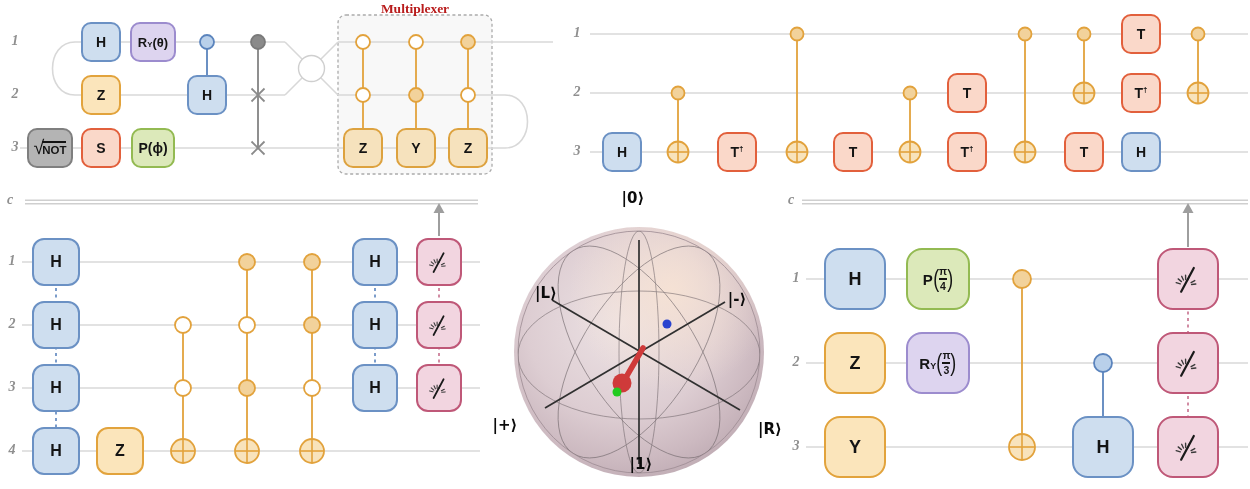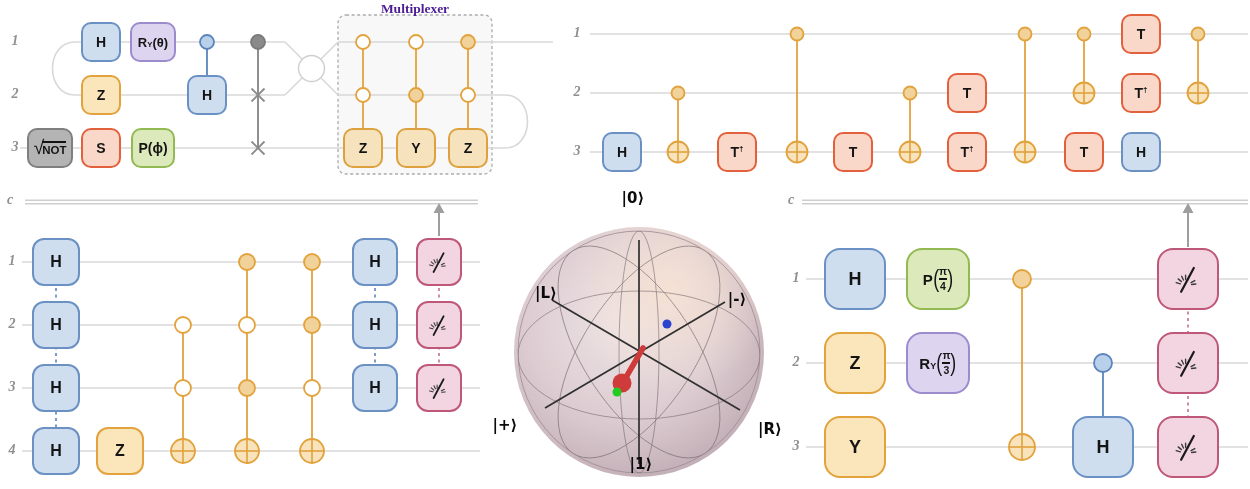--- a/index.html
+++ b/index.html
@@ -12,21 +12,21 @@
         font-family:"Liberation Sans",sans-serif;white-space:nowrap}
   .gsub{font-size:.6em;margin-top:.7em}
   .gsup{font-size:.58em;margin-bottom:.8em}
   .radical .rad{font-size:1.4em;font-weight:400;margin-right:-2px;line-height:.8}
   .ovl{border-top:2px solid #141414;font-size:.82em;padding-top:1px}
   .paren{font-weight:400;font-size:1.65em;transform:scaleX(.72);margin:0 -1px;line-height:.9}
   .frac{display:flex;flex-direction:column;align-items:center;line-height:1;font-size:.7em}
   .fbar{width:100%;height:1.6px;background:#141414;margin:1.5px 0}
   .wlabel{position:absolute;width:18px;text-align:center;height:18px;line-height:18px;
           font:italic 700 14px "Liberation Serif",serif;color:#8f8f8f}
-  .mux-title{position:absolute;transform:translateX(-50%);font:700 13.5px "Liberation Serif",serif;color:#4c1d95}
+  .mux-title{position:absolute;transform:translateX(-50%);font:700 13.5px "Liberation Serif",serif;color:#b91c1c}
   .ket{position:absolute;transform:translate(-50%,-50%);font:700 15px "DejaVu Sans",sans-serif;color:#0a0a0a;z-index:3}
   .bloch{position:absolute;width:250px;height:250px;z-index:2}
   .sphere{position:absolute;left:0;top:0;right:0;bottom:0;border-radius:50%;
     background:
       radial-gradient(circle at 63% 25%,rgba(246,226,212,.95) 0%,rgba(246,226,212,0) 42%),
       radial-gradient(circle at 43% 38%,#ede3e5 0%,#ddcdd2 45%,#ccb9c0 66%,#b5a1aa 88%,#a8949e 100%)}
   .bloch svg{position:absolute;left:0;top:0}
 </style>
 </head>
 <body>

